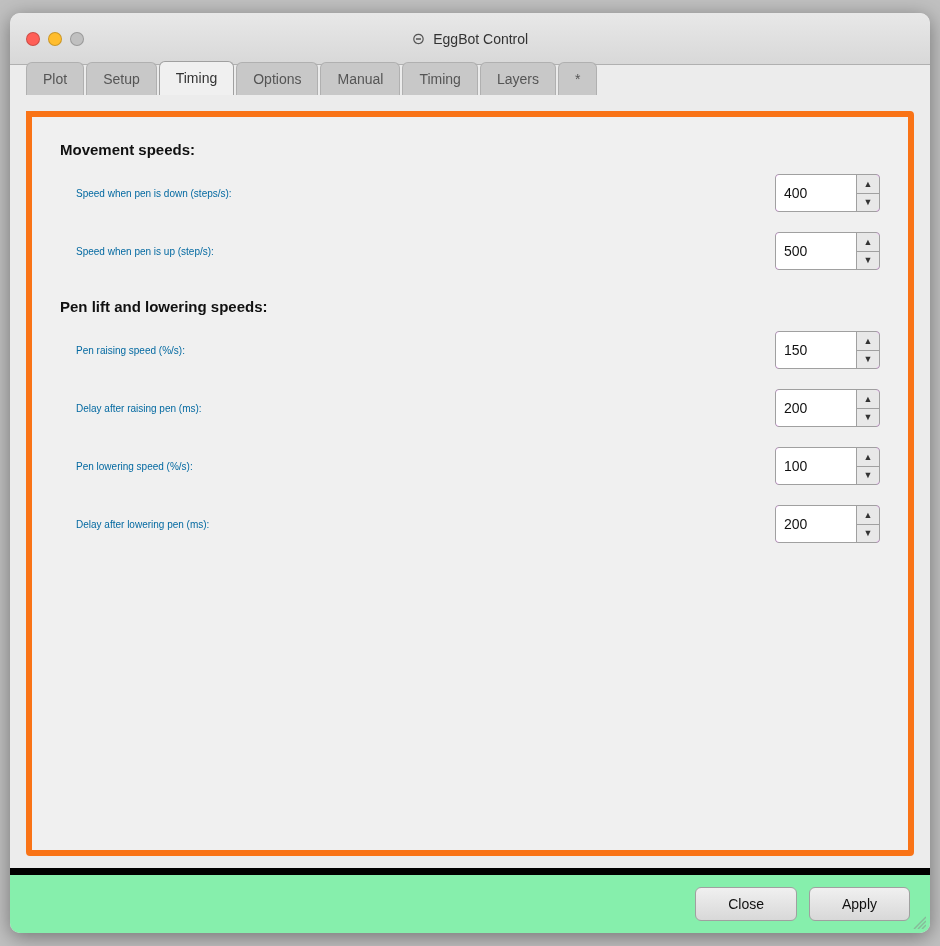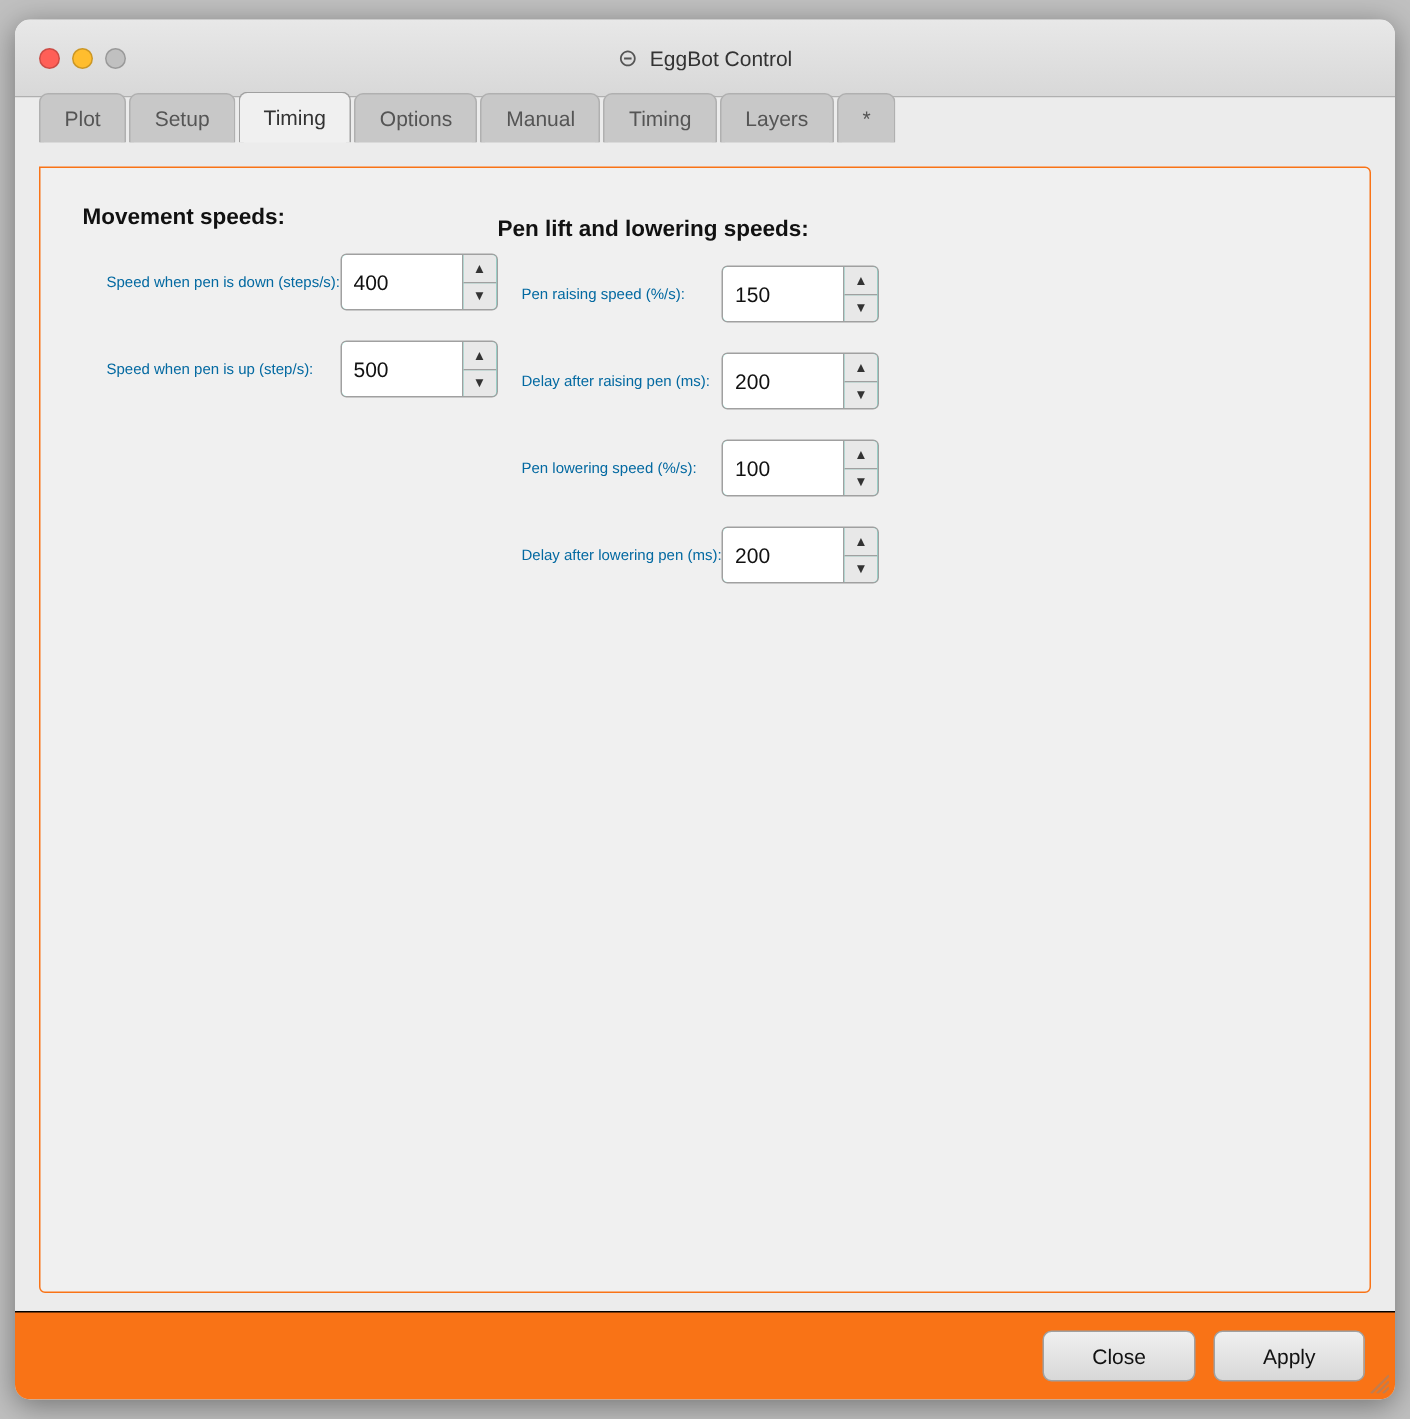--- a/index.html
+++ b/index.html
@@ -113,26 +113,26 @@
     }
 
     .tab:not(.active) {
       background: #c8c8c8;
       color: #555;
     }
 
     
     .panel {
       background: #f0f0f0;
-      border: 1px solid #f97316;
+      border: 6px solid #f97316;
       border-radius: 0 4px 4px 4px;
       flex: 1;
       padding: 24px 28px;
       display: flex;
-      flex-direction: row;
+      flex-direction: column;
       gap: 0;
     }
 
     .section-title {
       font-size: 15px;
       font-weight: bold;
       color: #111;
       margin-bottom: 16px;
     }
 
@@ -147,21 +147,21 @@
     .field-label {
       font-size: 10px;
       color: #0369a1;
     }
 
     .spinner-wrapper {
       display: flex;
       align-items: center;
       border: 1px solid #a0a0a0;
       border-radius: 4px;
-      background: #5eead4;
+      background: #d946ef;
       overflow: hidden;
     }
 
     .spinner-input {
       width: 80px;
       height: 36px;
       border: none;
       outline: none;
       background: white;
       font-size: 14px;
@@ -207,22 +207,22 @@
       padding-top: 24px;
       text-align: center;
     }
 
     
     .bottom-bar {
       padding: 12px 20px;
       display: flex;
       justify-content: flex-end;
       gap: 12px;
-      background: #f97316;
-      border-top: 1px solid #000000;
+      background: #86efac;
+      border-top: 7px solid #000000;
       position: relative;
     }
 
     .bottom-btn {
       padding: 8px 32px;
       font-size: 14px;
       border-radius: 6px;
       border: 1px solid #a0a0a0;
       cursor: pointer;
       background: linear-gradient(to bottom, #f0f0f0, #d8d8d8);

